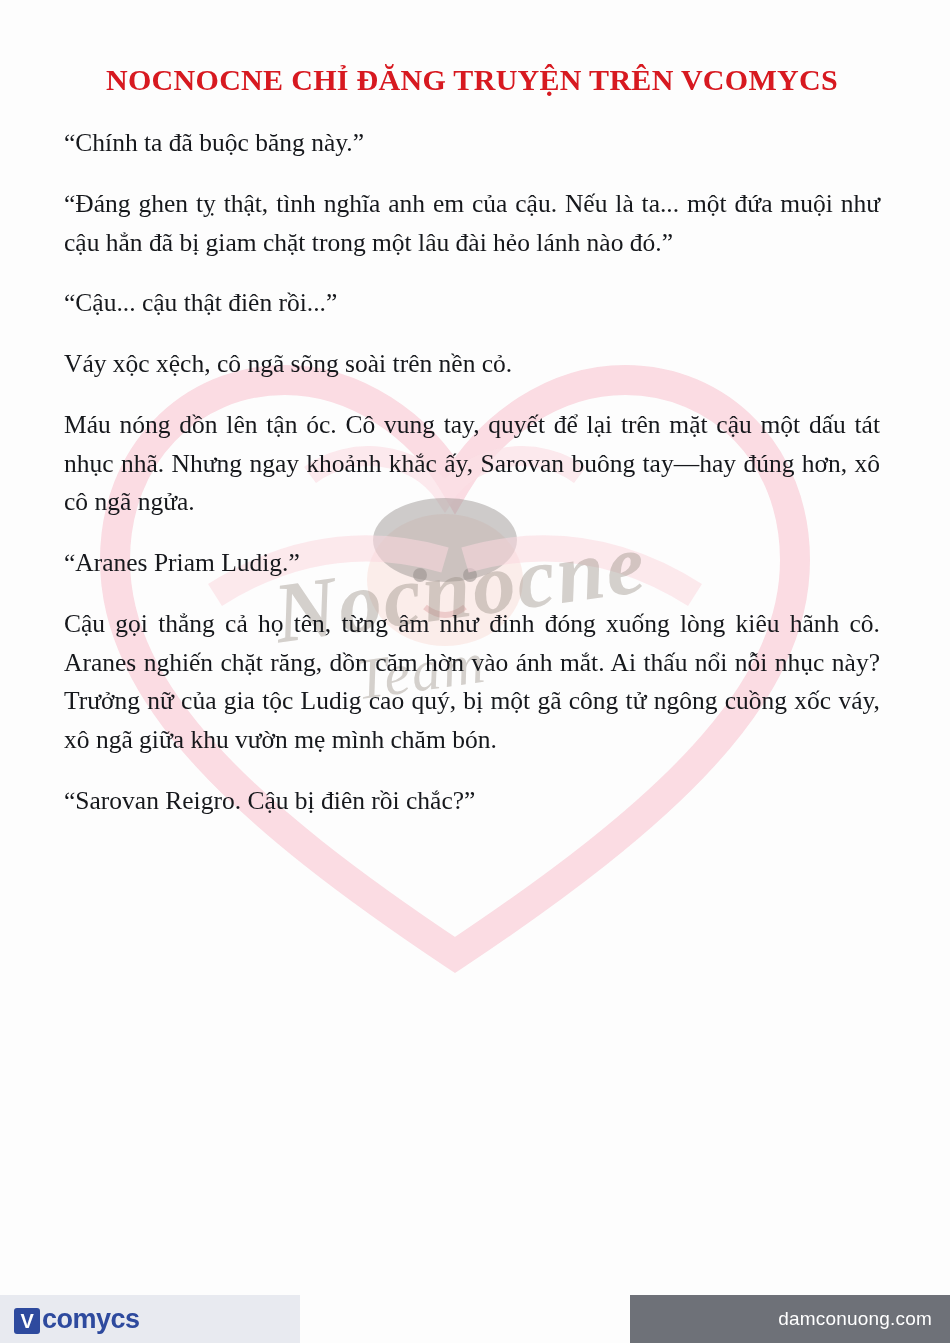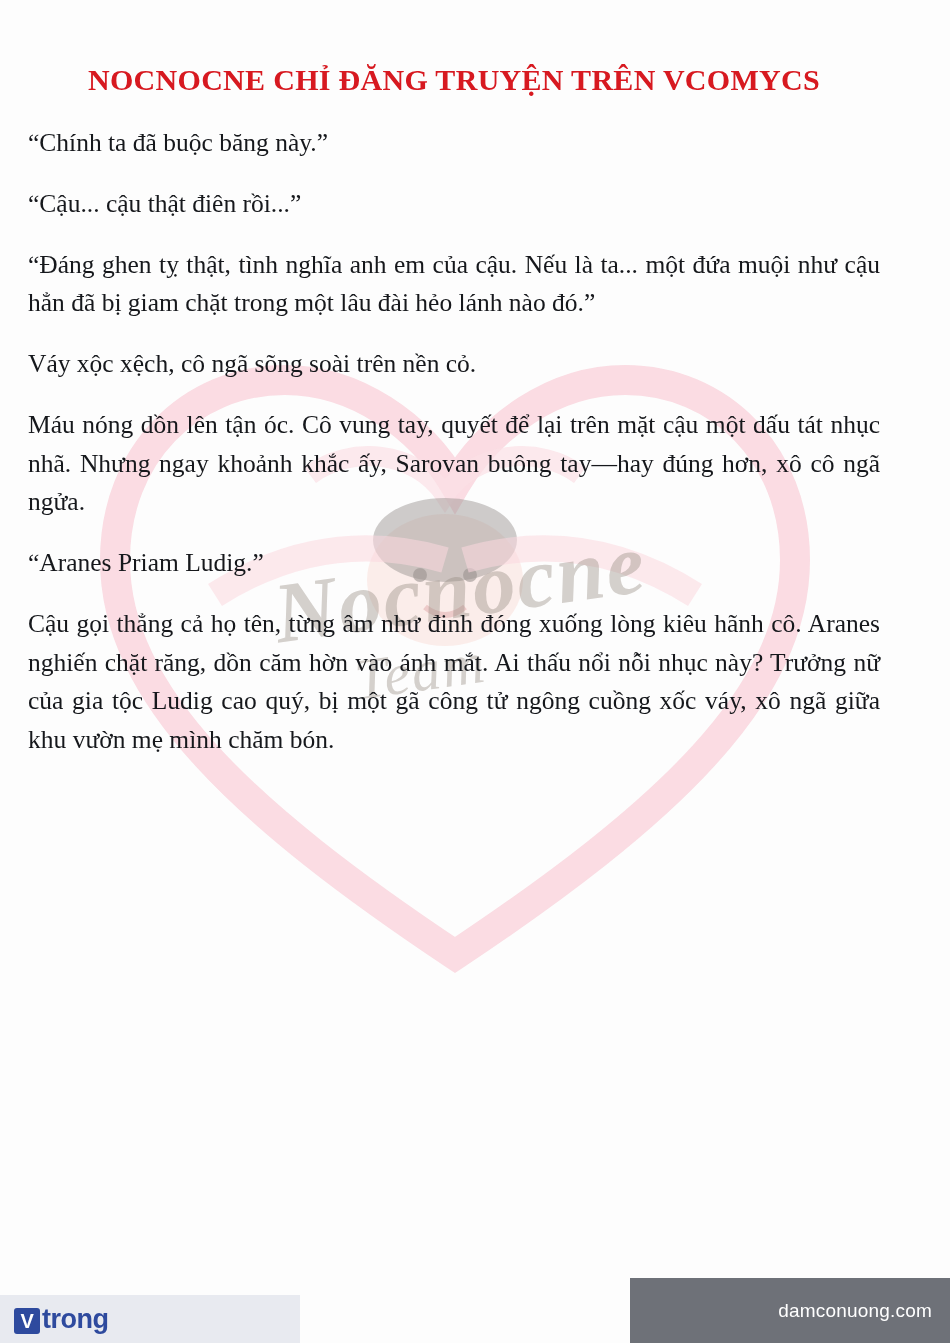--- a/index.html
+++ b/index.html
@@ -62,21 +62,21 @@
     font-size: 58px;
     margin-top: 6px;
     transform: rotate(-8deg) translateX(-40px);
     line-height: 1;
   }
 
   
   .content {
     position: relative;
     z-index: 3;
-    padding: 48px 70px 0 28px;
+    padding: 48px 70px 0 64px;
     box-sizing: border-box;
   }
   .doc-title {
     text-align: center;
     color: #d71920;
     font-size: 30px;
     font-weight: bold;
     letter-spacing: 0.3px;
     margin: 14px 0 26px 0;
     line-height: 1.2;
@@ -135,21 +135,21 @@
     line-height: 26px;
     font-size: 20px;
     margin-right: 2px;
     border-radius: 3px;
   }
   .footer-right {
     position: absolute;
     right: 0;
     bottom: 0;
     width: 320px;
-    height: 65px;
+    height: 48px;
     background: #6e7178;
     display: flex;
     align-items: center;
     justify-content: flex-end;
     padding-right: 18px;
     box-sizing: border-box;
   }
   .footer-right .site {
     font-family: "Liberation Sans", sans-serif;
     font-size: 19px;
@@ -177,33 +177,34 @@
     <div class="wm-text">
       <span class="wm-main">Nocnocne</span>
       <span class="wm-sub">Team</span>
     </div>
   </div>
 
   <div class="content">
     <h1 class="doc-title">NOCNOCNE CHỈ ĐĂNG TRUYỆN TRÊN VCOMYCS</h1>
 
     <p class="para short">“Chính ta đã buộc băng này.”</p>
+    <p class="para">“Đáng ghen tỵ thật, tình nghĩa anh em của cậu. Nếu là ta... một đứa muội như cậu hẳn đã bị giam chặt trong một lâu đài hẻo lánh nào đó.”</p>
     <p class="para short">“Cậu... cậu thật điên rồi...”</p>
-    <p class="para">“Đáng ghen tỵ thật, tình nghĩa anh em của cậu. Nếu là ta... một đứa muội như cậu hẳn đã bị giam chặt trong một lâu đài hẻo lánh nào đó.”</p>
     <p class="para short">Váy xộc xệch, cô ngã sõng soài trên nền cỏ.</p>
     <p class="para">Máu nóng dồn lên tận óc. Cô vung tay, quyết để lại trên mặt cậu một dấu tát nhục nhã. Nhưng ngay khoảnh khắc ấy, Sarovan buông tay—hay đúng hơn, xô cô ngã ngửa.</p>
     <p class="para short">“Aranes Priam Ludig.”</p>
     <p class="para">Cậu gọi thẳng cả họ tên, từng âm như đinh đóng xuống lòng kiêu hãnh cô. Aranes nghiến chặt răng, dồn căm hờn vào ánh mắt. Ai thấu nổi nỗi nhục này? Trưởng nữ của gia tộc Ludig cao quý, bị một gã công tử ngông cuồng xốc váy, xô ngã giữa khu vườn mẹ mình chăm bón.</p>
+    <p class="para short">“Sarovan Reigro. Cậu bị điên rồi chắc?”</p>
   </div>
 
   <div class="footer">
     <div class="footer-left">
       <span class="brand">
         <span class="v-mark">V</span>
-        <span>trong</span>
+        <span>comycs</span>
       </span>
     </div>
     <div class="footer-right">
       <span class="site">damconuong.com</span>
     </div>
   </div>
 
 </div>
 
 </body></html>

